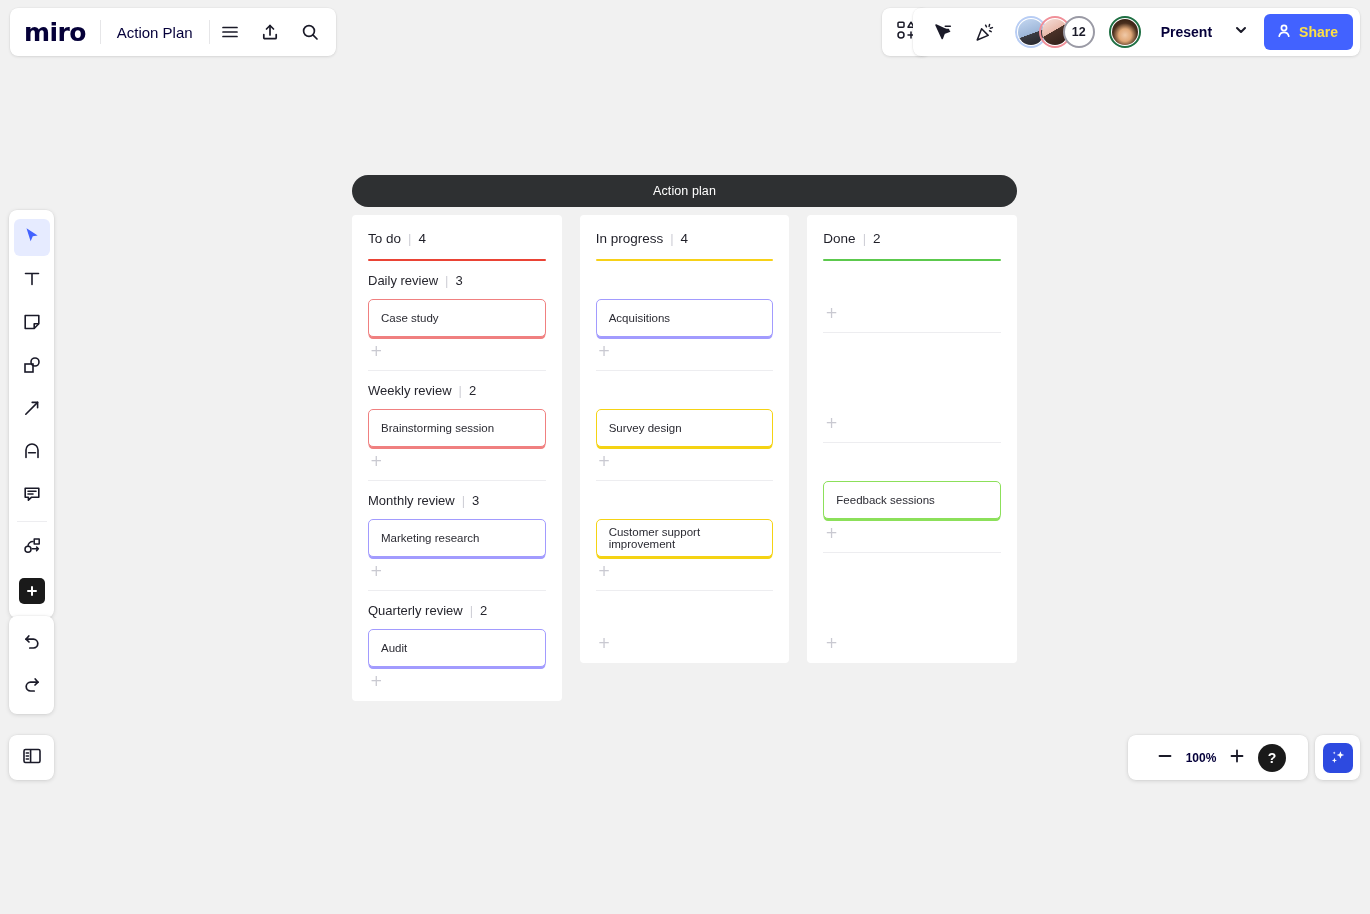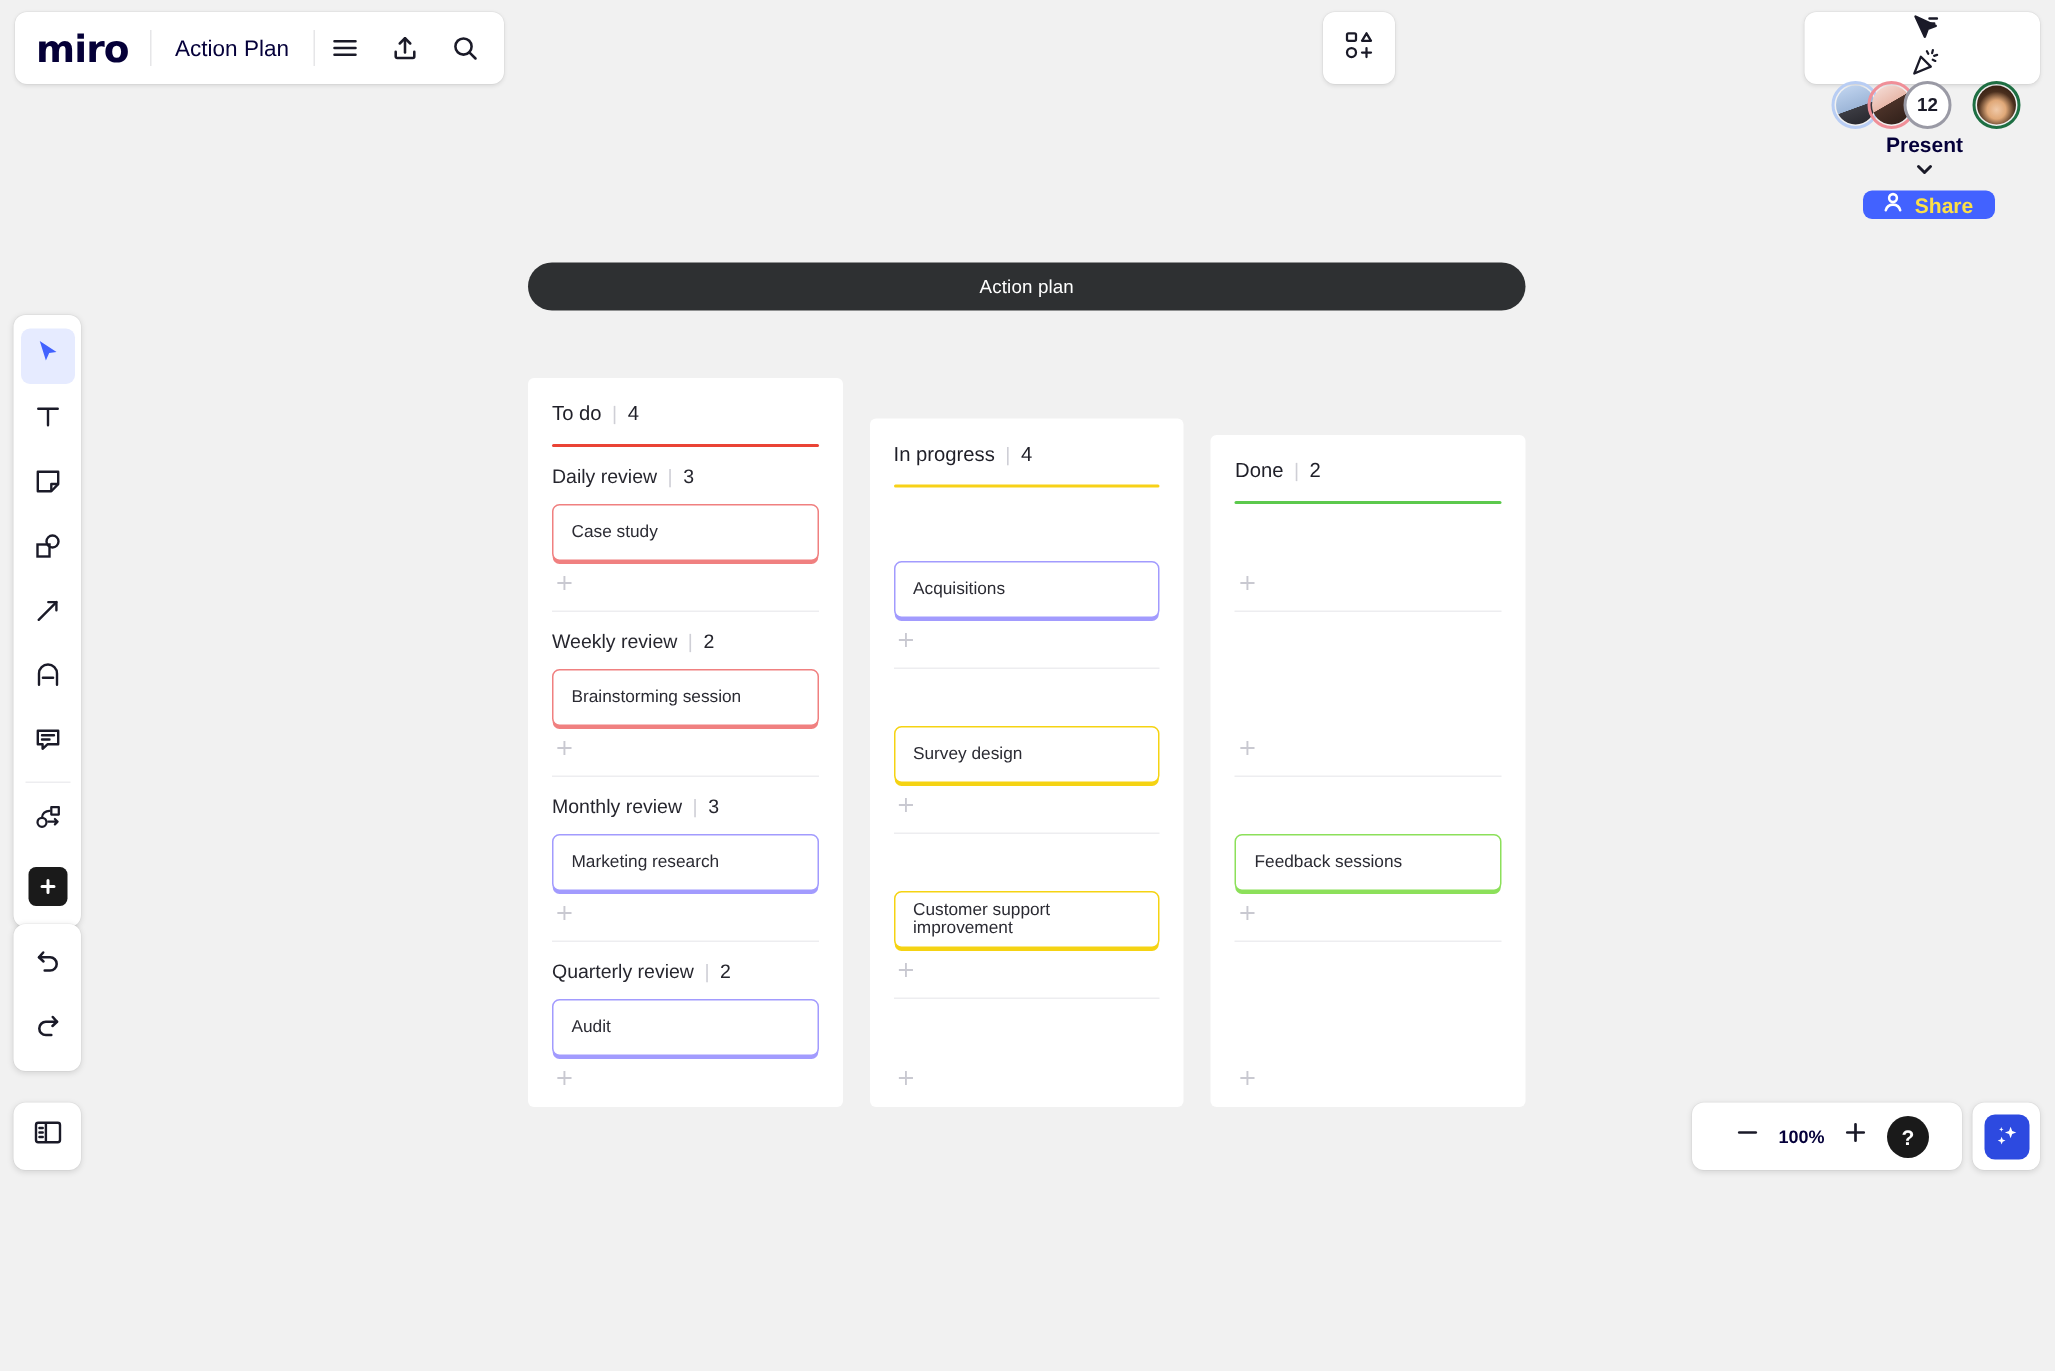--- a/index.html
+++ b/index.html
@@ -45,21 +45,20 @@
     display: flex; align-items: center; justify-content: center;
     box-shadow: 0 1px 3px rgba(0,0,0,.10), 0 0 0 0.5px rgba(0,0,0,.04);
     cursor: pointer;
   }
   .topbar-right-b {
     position: absolute; right: 10px; top: 8px; height: 48px;
     background: #fff; border-radius: 8px;
     display: flex; align-items: center; gap: 2px;
     padding: 0 7px 0 10px;
     box-shadow: 0 1px 3px rgba(0,0,0,.10), 0 0 0 0.5px rgba(0,0,0,.04);
-    flex-direction: column;
   }
   .avatars { display: flex; align-items: center; margin: 0 6px 0 8px; }
   .av-wrap { position: relative; width: 32px; height: 32px; margin-left: -8px; }
   .av-wrap:first-child { margin-left: 0; }
   .av-ring {
     position: absolute; inset: 0; border-radius: 50%;
     box-sizing: border-box;
   }
   .av-img {
     position: absolute; inset: 3px; border-radius: 50%;
@@ -159,21 +158,21 @@
   .frame {
     position: absolute; left: 352px; top: 175px; width: 665px;
   }
   .frame-title {
     height: 32px; background: #2e3032; border-radius: 16px;
     display: flex; align-items: center; justify-content: center;
     color: #fff; font-size: 12.5px; letter-spacing: .1px;
     margin-bottom: 8px;
   }
   .board {
-    display: flex; gap: 18px; align-items: flex-end;
+    display: flex; gap: 18px; align-items: flex-start;
     height: 523px;
   }
   .col {
     background: #fff; flex: 1 1 0; border-radius: 4px;
     padding: 16px 16px 0 16px;
     position: relative;
   }
   .col-head {
     display: flex; align-items: baseline; gap: 7px;
     font-size: 13.5px; color: #1f1f28; padding-bottom: 13px;
@@ -515,21 +514,21 @@
           <div class="col-head">
             <span>In progress</span>
             <span class="sep">|</span>
             <span class="cnt">4</span>
           </div>
           <div class="col-rule" style="background: rgb(247, 209, 23);"></div>
           <div class="group">
             <div class="group-head empty">
               <span></span>
             </div>
-            <div class="card" style="border: 1px solid rgb(162, 155, 254); box-shadow: rgb(162, 155, 254) 0px 2.5px 0px -0.5px; margin-top: 11px;">
+            <div class="card" style="border: 1px solid rgb(162, 155, 254); box-shadow: rgb(162, 155, 254) 0px 2.5px 0px -0.5px;">
               <span>Acquisitions</span>
             </div>
             <div class="addrow">
               <span class="plus">+</span>
             </div>
             <div class="row-div"></div>
           </div>
           <div class="group">
             <div class="group-head empty">
               <span></span>

